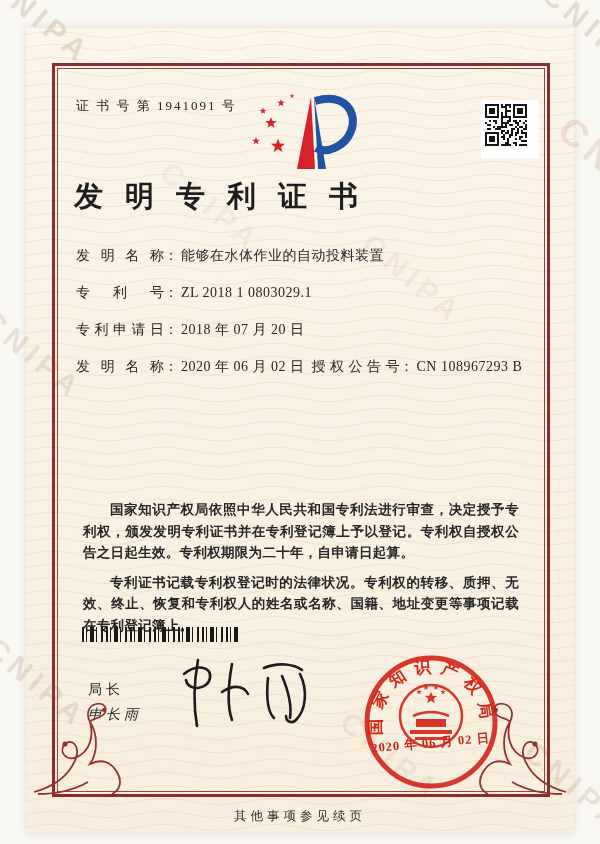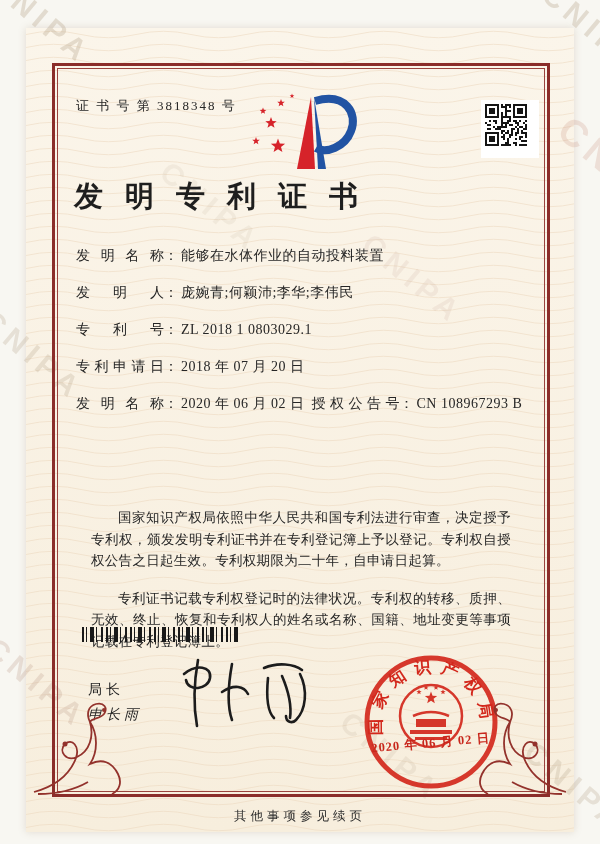--- a/index.html
+++ b/index.html
@@ -29,21 +29,21 @@
   .title{position:absolute;left:52px;top:177px;width:498px;text-align:left;
          font-size:29px;font-weight:bold;letter-spacing:22px;text-indent:22px;color:#1e1e1e;}
   .fields{position:absolute;left:76px;top:247px;width:452px;font-size:14px;}
   .frow{height:37px;}
   .flabel{display:inline-block;width:88px;text-align:justify;text-align-last:justify;vertical-align:top;}
   .colon{margin-right:3px;}
   .fvalue{letter-spacing:.5px;}
   .grant-g1{display:inline-block;width:232px;}
   .paras{position:absolute;left:75px;top:491px;width:452px;font-size:13.5px;
          line-height:21.5px;text-align:justify;}
-  .paras p{margin:16px;text-indent:2em;letter-spacing:.3px;}
+  .paras p{margin:8px;text-indent:2em;letter-spacing:.3px;font-weight:bold;}
   .barcode{position:absolute;left:82px;top:627px;width:158px;height:15px;
     background:repeating-linear-gradient(90deg,#191919 0 2px,transparent 2px 4px,
       #191919 4px 5px,transparent 5px 8px,#191919 8px 12px,transparent 12px 14px,
       #191919 14px 15px,transparent 15px 19px,#191919 19px 21px,transparent 21px 24px);}
   .signer-title{position:absolute;left:88px;top:681px;font-size:14px;letter-spacing:4px;text-align:right;}
   .signer-name{position:absolute;left:88px;top:706px;font-size:14px;letter-spacing:4px;font-style:italic;}
   .signature{position:absolute;left:170px;top:648px;}
   .seal{position:absolute;left:358px;top:646px;}
   .corner{position:absolute;width:118px;height:104px;}
   .corner-l{left:30px;top:696px;}
@@ -74,21 +74,21 @@
   <span class="watermark w3">CNIPA</span>
   <span class="watermark w4">CNIPA</span>
   <span class="watermark w5">CNIPA</span>
   <span class="watermark w6">CNIPA</span>
   <span class="watermark w7">CNIPA</span>
   <span class="watermark w8">CNIPA</span>
   <span class="watermark w9">CNIPA</span>
 
   <div class="frame"></div>
 
-  <div class="cert-no">证 书 号 第 3818348 号</div>
+  <div class="cert-no">证 书 号 第 1941091 号</div>
 
   <svg class="logo" width="112" height="86" viewBox="0 0 112 86">
     <g id="logo-stars">
         <polygon points="30.00,50.50 31.85,55.45 37.13,55.68 33.00,58.97 34.41,64.07 30.00,61.15 25.59,64.07 27.00,58.97 22.87,55.68 28.15,55.45" fill="#d6232a"></polygon>
         <polygon points="8.00,49.00 8.99,51.64 11.80,51.76 9.60,53.52 10.35,56.24 8.00,54.68 5.65,56.24 6.40,53.52 4.20,51.76 7.01,51.64" fill="#d6232a"></polygon>
         <polygon points="23.00,29.00 24.48,32.96 28.71,33.15 25.40,35.78 26.53,39.85 23.00,37.52 19.47,39.85 20.60,35.78 17.29,33.15 21.52,32.96" fill="#d6232a"></polygon>
         <polygon points="15.00,19.50 15.86,21.81 18.33,21.92 16.40,23.45 17.06,25.83 15.00,24.47 12.94,25.83 13.60,23.45 11.67,21.92 14.14,21.81" fill="#d6232a"></polygon>
         <polygon points="33.00,11.00 33.99,13.64 36.80,13.76 34.60,15.52 35.35,18.24 33.00,16.68 30.65,18.24 31.40,15.52 29.20,13.76 32.01,13.64" fill="#d6232a"></polygon>
         <polygon points="44.00,5.50 44.62,7.15 46.38,7.23 45.00,8.32 45.47,10.02 44.00,9.05 42.53,10.02 43.00,8.32 41.62,7.23 43.38,7.15" fill="#d6232a"></polygon>
       </g>
@@ -230,23 +230,20 @@
       </svg>
   </div>
 
   <div class="title">发明专利证书</div>
 
   <div class="fields">
     <div class="frow">
       <span class="flabel">发明名称</span><span class="colon">：</span><span class="fvalue">能够在水体作业的自动投料装置</span>
     </div>
     <div class="frow">
-      <span class="flabel">发明人</span><span class="colon">：</span><span class="fvalue">庞婉青;何颖沛;李华;李伟民</span>
-    </div>
-    <div class="frow">
       <span class="flabel">专利号</span><span class="colon">：</span><span class="fvalue">ZL 2018 1 0803029.1</span>
     </div>
     <div class="frow">
       <span class="flabel">专利申请日</span><span class="colon">：</span><span class="fvalue">2018 年 07 月 20 日</span>
     </div>
     <div class="frow">
       <span class="grant-g1">
         <span class="flabel">发明名称</span><span class="colon">：</span><span class="fvalue">2020 年 06 月 02 日</span>
       </span>
       <span class="grant-g2">

